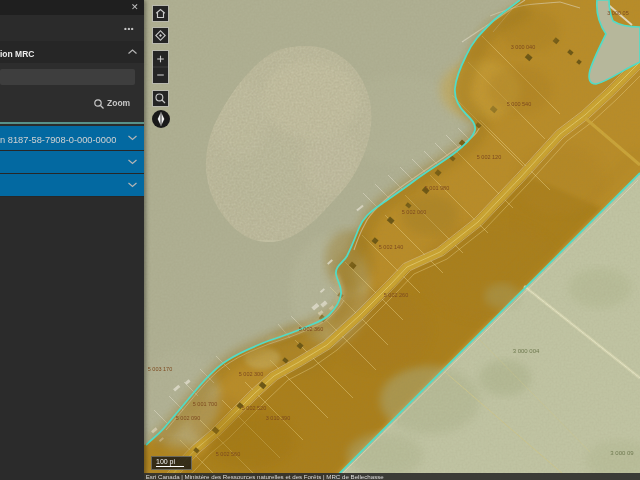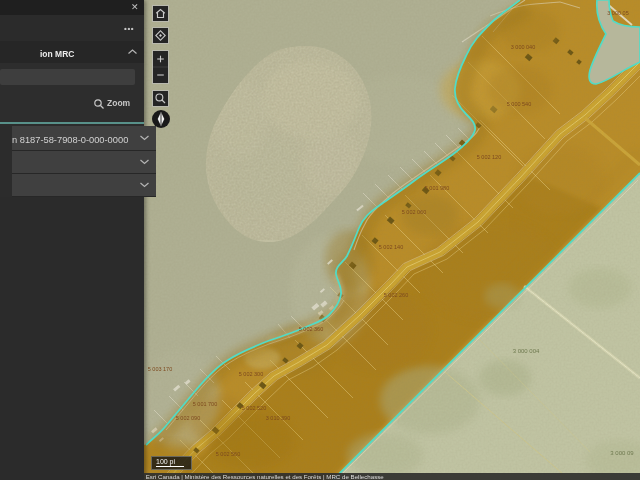--- a/index.html
+++ b/index.html
@@ -5,26 +5,26 @@
 html,body{margin:0;padding:0;width:640px;height:480px;overflow:hidden;font-family:"Liberation Sans",sans-serif;background:#2e2e2e;}
 #stage{position:relative;width:640px;height:480px;overflow:hidden;}
 #map{position:absolute;left:0;top:0;}
 
 #side{position:absolute;left:0;top:0;width:144px;height:480px;background:#2c2c2c;box-shadow:2px 0 4px rgba(0,0,0,.35);}
 #side .topbar{position:absolute;left:0;top:0;width:144px;height:15px;background:#1f1f1f;}
 #side .x{position:absolute;left:131px;top:2px;color:#c0c0c0;font-size:9px;line-height:11px;}
 #side .band2{position:absolute;left:0;top:15px;width:144px;height:26px;background:#2b2b2b;}
 #side .dots{position:absolute;left:124px;top:24px;color:#c9c9c9;font-size:8px;font-weight:bold;letter-spacing:0.6px;}
 #side .hdr{position:absolute;left:0;top:41px;width:144px;height:22px;background:#262626;}
-#side .hdr .t{position:absolute;left:0;top:8px;color:#ececec;font-size:8.5px;font-weight:bold;padding-left:40px;}
+#side .hdr .t{position:absolute;left:0;top:8px;color:#ececec;font-size:8.5px;font-weight:bold;}
 #side .body{position:absolute;left:0;top:63px;width:144px;height:59px;background:#2d2d2d;}
 #side .input{position:absolute;left:0px;top:69px;width:135px;height:16px;background:#3e3e3e;border-radius:2px;}
 #side .zoomlink{position:absolute;left:93px;top:97px;width:50px;height:14px;color:#c6c6c6;font-size:8.5px;font-weight:bold;}
 #side .teal{position:absolute;left:0;top:122px;width:144px;height:2px;background:#58918a;}
-#side .row{position:absolute;left:12px;width:144px;height:23px;background:#404040;border-bottom:1px solid #272727;}
+#side .row{position:absolute;left:0;width:144px;height:23px;background:#0369a1;border-bottom:1px solid #272727;}
 #side .row .t{position:absolute;left:0;top:9px;color:#d2d2d2;font-size:9.3px;white-space:nowrap;}
 #side .below{position:absolute;left:0;top:197px;width:144px;height:283px;background:#2b2b2b;}
 .chev{position:absolute;}
 
 .btn{position:absolute;width:17px;height:17px;background:#252525;border:1px solid #b9b9ae;box-sizing:border-box;}
 .btn svg{position:absolute;left:0;top:0;}
 #zoomblock{position:absolute;width:17px;height:34px;background:#252525;border:1px solid #b9b9ae;box-sizing:border-box;}
 #compass{position:absolute;width:18px;height:18px;background:#1a1a1a;border-radius:50%;}
 
 #scale{position:absolute;left:151px;top:456px;width:41px;height:14px;background:rgba(25,25,22,.82);border:1px solid rgba(120,120,110,.8);box-sizing:border-box;}

